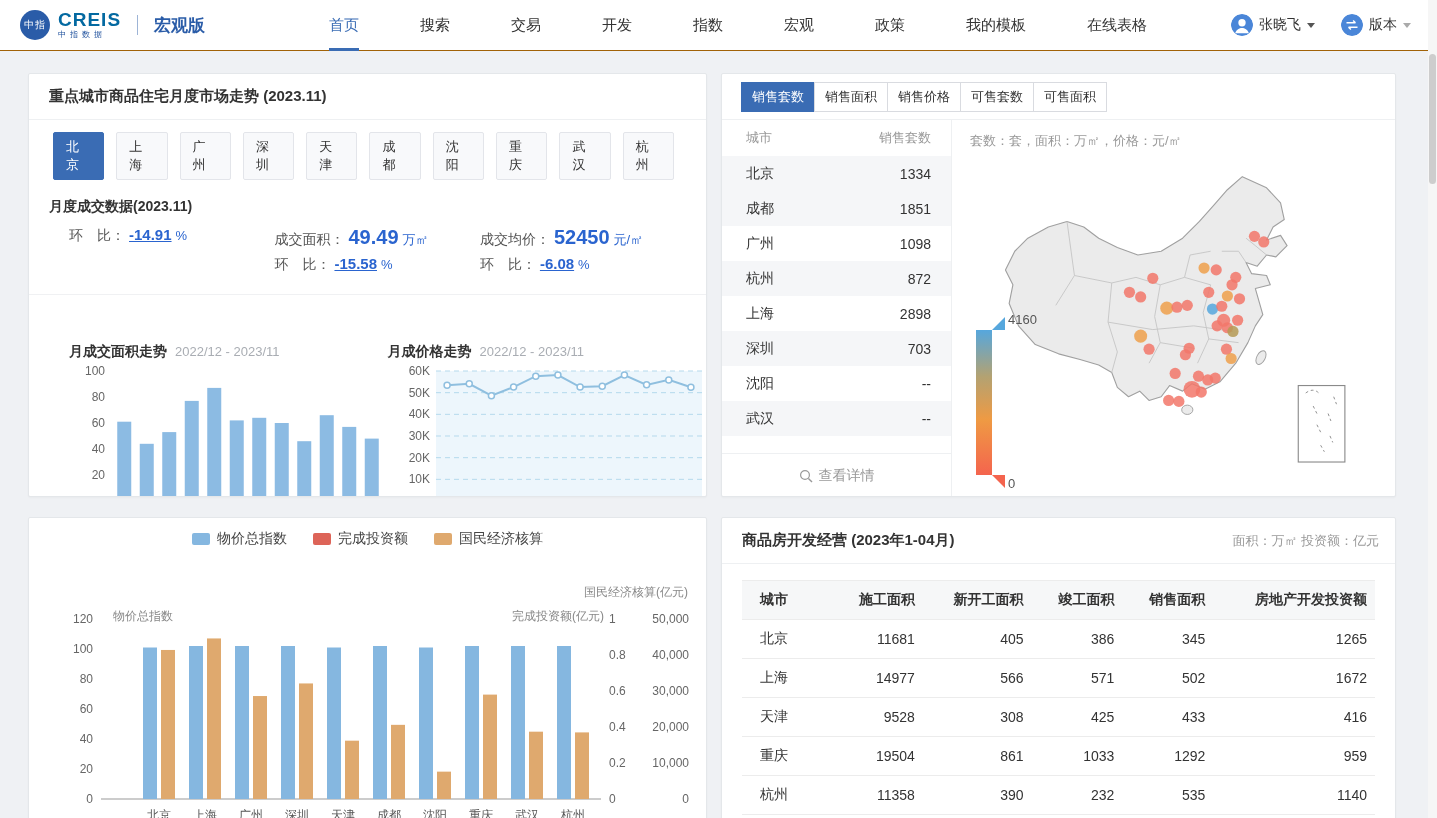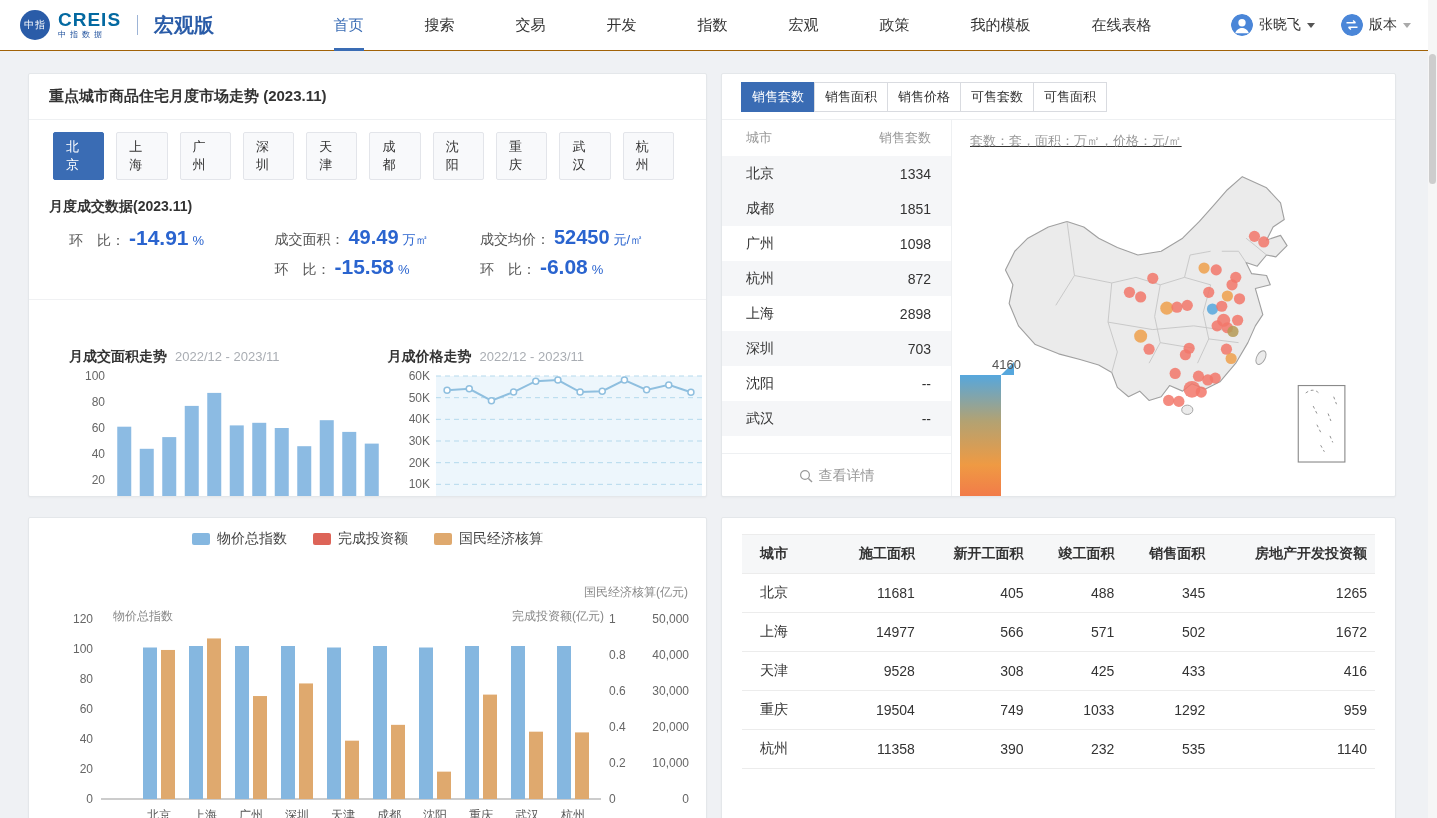--- a/index.html
+++ b/index.html
@@ -8,21 +8,21 @@
 
   
   .navbar { height:51px; background:#fff; border-bottom:1px solid #a16207;
     display:flex; align-items:center; padding:0 26px 0 20px; position:relative; }
   .logo { display:flex; align-items:center; gap:8px; cursor:pointer; }
   .logo-circle { width:30px; height:30px; border-radius:50%; background:#2a5ca8; color:#fff;
     font-size:10px; display:flex; align-items:center; justify-content:center; letter-spacing:1px; }
   .brand { font-size:19px; font-weight:bold; color:#0369a1; letter-spacing:1px; line-height:18px; }
   .brand-sub { font-size:8px; color:#1d4f9c; letter-spacing:4px; }
   .logo-divider { width:1px; height:20px; background:#9db4d6; margin:0 8px; }
-  .edition { font-size:20px; font-weight:bold; color:#2a5ca8; }
+  .edition { font-size:17px; font-weight:bold; color:#2a5ca8; }
   nav { flex:1; display:flex; justify-content:center; gap:61px; height:51px; align-items:stretch; margin-left:40px; }
   .nav-item { font-size:15px; display:flex; align-items:center; cursor:pointer; border-bottom:3px solid transparent; padding-top:3px; }
   .nav-item.active { color:#3a6cb4; border-bottom-color:#3a6cb4; }
   .nav-right { display:flex; align-items:center; gap:26px; }
   .user,.version { display:flex; align-items:center; gap:6px; font-size:14px; cursor:pointer; }
   .avatar svg,.ver-icon svg { display:block; border-radius:50%; }
   .caret { width:0; height:0; border-left:4px solid transparent; border-right:4px solid transparent; border-top:5px solid #555; }
   .caret.gray { border-top-color:#aaa; }
 
   
@@ -40,45 +40,45 @@
   .ctabs { display:flex; padding:12px 20px 8px 24px; }
   .ctab { font-size:13px; padding:5px 12px; border:1px solid #e3e5ea; background:#f8f9fb; color:#333;
     border-radius:2px; margin-right:12px; cursor:pointer; }
   .ctab.active { background:#3a6cb4; border-color:#3a6cb4; color:#fff; }
   .stats { padding:10px 20px 14px 40px; border-bottom:1px solid #f0f1f3; }
   .stats-title { font-size:14px; font-weight:bold; margin-bottom:10px; margin-left:-20px; }
   .stats-row { display:flex; }
   .stat { width:33.3%; }
   .stat-line { margin-bottom:6px; font-size:14px; color:#555; display:flex; align-items:baseline; }
   .snum { color:#2a64cf; font-weight:bold; font-size:20px; margin:0 4px; }
-  .mom .snum { font-size:21px; }
+  .mom .snum { font-size:15px;text-decoration:underline; }
   .sunit { color:#2a64cf; font-size:13px; }
   .charts { display:flex; padding:10px 20px 0; }
   .chart-box { width:50%; padding-left:20px; }
   .chart-t { font-size:14px; font-weight:bold;margin-top:38px; }
   .chart-sub { font-size:13px; color:#a9adb3; font-weight:normal; margin-left:8px; }
 
   
   .wtabs { display:flex; }
   .wtab { border:1px solid #d9dbe0; padding:5px 10px; font-size:13px; color:#333; background:#fff;
     margin-left:-1px; cursor:pointer; white-space:nowrap; }
   .wtab.active { background:#3a6cb4; border-color:#3a6cb4; color:#fff; }
   .weekly-body { display:flex; height:377px; }
   .weekly-left { width:230px; border-right:1px solid #eef0f2; display:flex; flex-direction:column; }
   .wrow { display:flex; height:35px; align-items:center; padding:0 20px 0 24px; font-size:14px; }
   .wrow.head { height:36px; color:#999; font-size:13px; }
   .wrow.shaded { background:#f5f6f8; }
   .wrow .c { flex:1; }
   .wfoot { margin-top:auto; border-top:1px solid #eef0f2; height:44px; display:flex; align-items:center;
     justify-content:center; gap:6px; color:#999; font-size:14px; cursor:pointer; }
-  .map-area { flex:1; position:relative; padding:12px 24px 10px 18px;text-decoration:underline; }
+  .map-area { flex:1; position:relative; padding:12px 24px 10px 18px; }
   .map-note { font-size:13px; color:#999; }
   .map-svg { width:100%; height:330px; display:block; margin-top:2px; }
-  .grad { position:absolute; left:8px; top:210px; width:41px; height:145px;
-    background:linear-gradient(180deg,#56a7dd 0%,#b3a272 32%,#ef9a43 62%,#f4644e 100%);margin-top:45px; }
+  .grad { position:absolute; left:24px; top:210px; width:16px; height:145px;
+    background:linear-gradient(180deg,#56a7dd 0%,#b3a272 32%,#ef9a43 62%,#f4644e 100%); }
   .tri-top { position:absolute; top:-13px; right:-13px; width:0; height:0;
     border-bottom:13px solid #56a7dd; border-left:13px solid transparent; }
   .tri-bot { position:absolute; bottom:-13px; right:-13px; width:0; height:0;
     border-top:13px solid #f4644e; border-left:13px solid transparent; }
   .grad-max { position:absolute; top:-18px; left:32px; font-size:13px; color:#555; }
   .grad-min { position:absolute; bottom:-16px; left:32px; font-size:13px; color:#555; }
 
   
   .macro-body { padding:12px 12px 0; }
   .legend { display:flex; justify-content:center; gap:26px; font-size:14px; color:#444; }
@@ -494,37 +494,41 @@
               <text x="486" y="233" text-anchor="middle" font-size="12" fill="#555">武汉</text>
               <rect x="516" y="60" width="14" height="153" fill="#85b7e0"></rect>
               <rect x="534" y="146.4" width="14" height="66.6" fill="#dfa96e"></rect>
               <text x="532" y="233" text-anchor="middle" font-size="12" fill="#555">杭州</text>
             </svg></div>
       </div>
     </div>
   </section>
 
   <section class="panel row2">
+    <div class="panel-h">
+      <div class="panel-title">商品房开发经营 (2023年1-04月)</div>
+      <div class="panel-note">面积：万㎡ 投资额：亿元</div>
+    </div>
     <table class="dev-table" id="dev-table">
         <thead>
           <tr>
             <th>城市</th>
             <th>施工面积</th>
             <th>新开工面积</th>
             <th>竣工面积</th>
             <th>销售面积</th>
             <th>房地产开发投资额</th>
           </tr>
         </thead>
         <tbody>
           <tr>
             <td>北京</td>
             <td>11681</td>
             <td>405</td>
-            <td>488</td>
+            <td>386</td>
             <td>345</td>
             <td>1265</td>
           </tr>
           <tr>
             <td>上海</td>
             <td>14977</td>
             <td>566</td>
             <td>571</td>
             <td>502</td>
             <td>1672</td>
@@ -533,21 +537,21 @@
             <td>天津</td>
             <td>9528</td>
             <td>308</td>
             <td>425</td>
             <td>433</td>
             <td>416</td>
           </tr>
           <tr>
             <td>重庆</td>
             <td>19504</td>
-            <td>749</td>
+            <td>861</td>
             <td>1033</td>
             <td>1292</td>
             <td>959</td>
           </tr>
           <tr>
             <td>杭州</td>
             <td>11358</td>
             <td>390</td>
             <td>232</td>
             <td>535</td>

